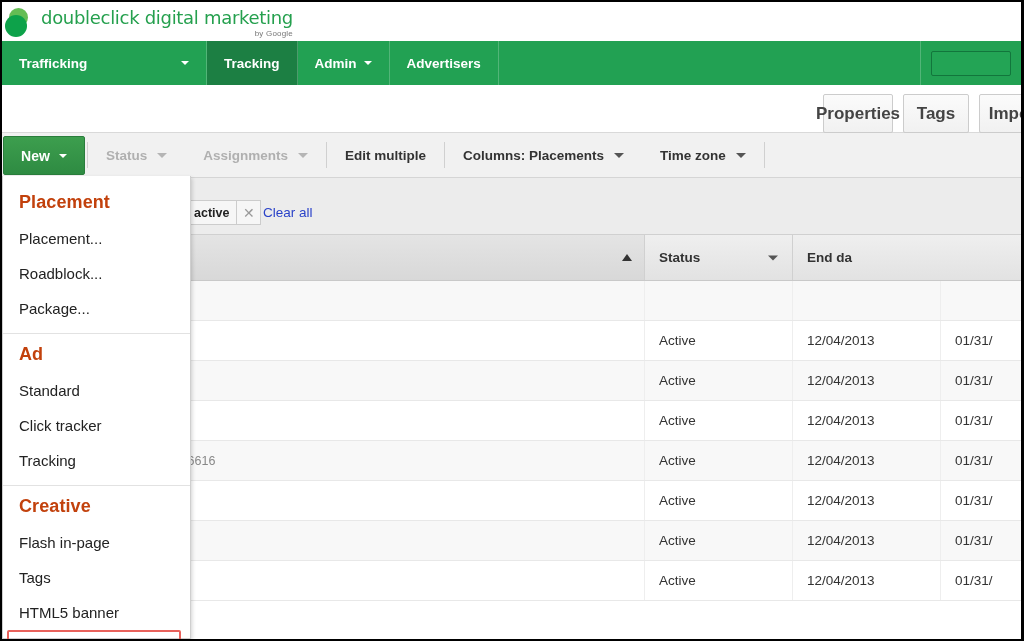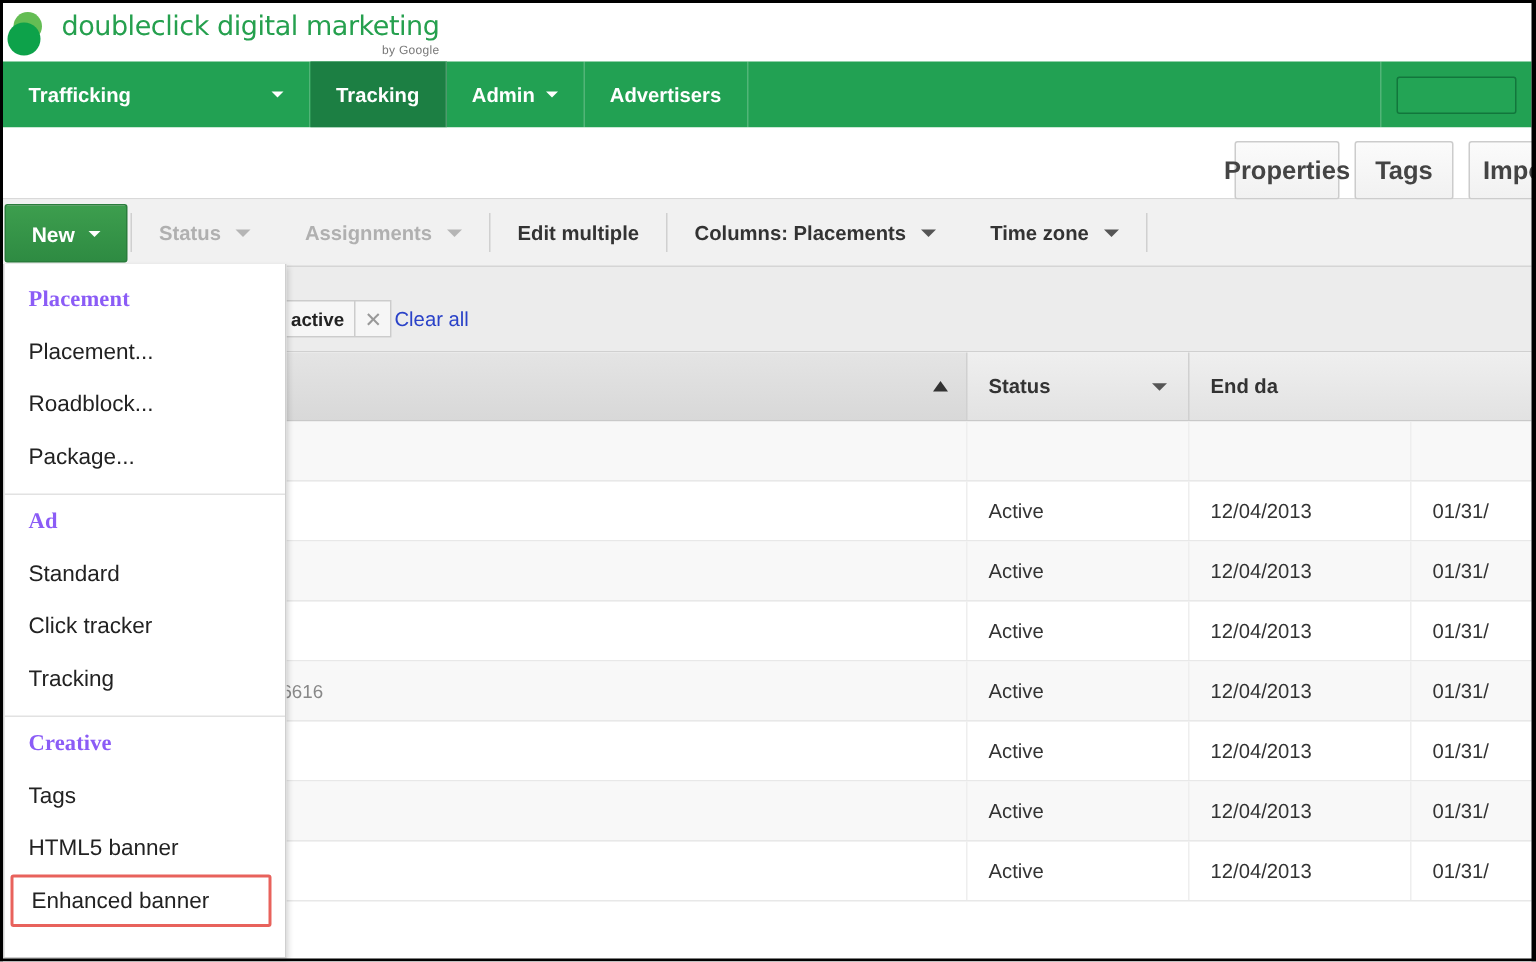--- a/index.html
+++ b/index.html
@@ -176,22 +176,22 @@
   .name-inner { display:flex; align-items:baseline; }
 
   
   .newmenu {
     position:absolute; left:2px; top:176px; width:189px; height:463px;
     background:#fff; border:1px solid #cfcfcf; border-top:none;
     box-shadow:1px 2px 4px rgba(0,0,0,0.18);
     z-index:40; padding-top:6px;
   }
   .menu-header {
-    font-size:15px; font-weight:bold; color:#8b5cf6;
-    padding:10px 16px 8px 16px; letter-spacing:0.1px;font-family:Liberation Serif, serif;
+    font-size:18px; font-weight:bold; color:#c2410c;
+    padding:10px 16px 8px 16px; letter-spacing:0.1px;
   }
   .menu-item {
     font-size:15px; color:#222; padding:8px 16px; cursor:pointer;
     line-height:19px;
   }
   .menu-divider { height:1px; background:#e2e2e2; margin:7px 0 0 0; }
   .menu-item.highlighted {
     border:2px solid #e8625c; border-radius:2px;
     margin:0 9px 0 4px; padding:6px 12px;
   }
@@ -388,20 +388,21 @@
   <div class="menu-divider"></div>
   <div>
     <div class="menu-header">Ad</div>
     <div class="menu-item">Standard</div>
     <div class="menu-item">Click tracker</div>
     <div class="menu-item">Tracking</div>
   </div>
   <div class="menu-divider"></div>
   <div>
     <div class="menu-header">Creative</div>
+    <div class="menu-item">Flash in-page</div>
     <div class="menu-item">Tags</div>
     <div class="menu-item">HTML5 banner</div>
     <div class="menu-item highlighted">Enhanced banner</div>
   </div>
 </div>
 
 <div class="frame-top"></div>
 <div class="frame-bottom"></div>
 <div class="frame-left"></div>
 <div class="frame-right"></div>

